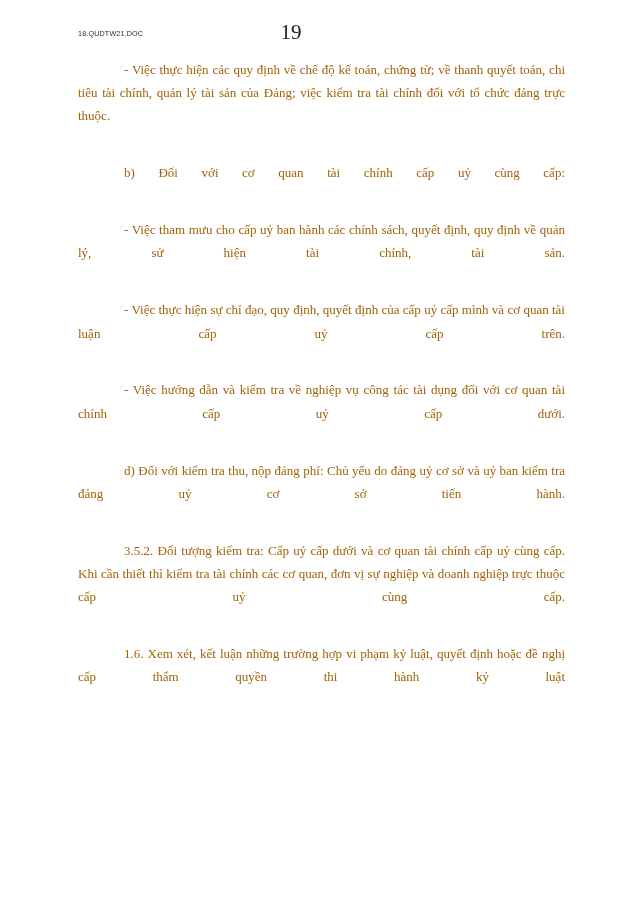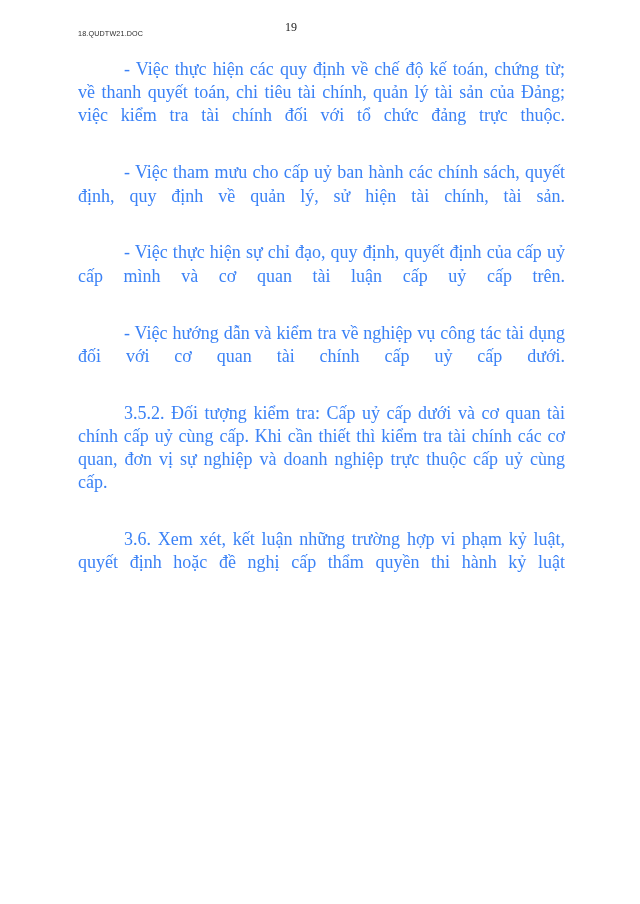--- a/index.html
+++ b/index.html
@@ -36,38 +36,38 @@
     letter-spacing: 0.15px;
     color: #2b2b2b;
     white-space: nowrap;
   }
   .page-number {
     position: absolute;
     left: 0;
     right: 0;
     top: -6px;
     text-align: center;
-    font-size: 12px;
+    font-size: 21px;
     color: #1a1a1a;
   }
   .content {
     position: absolute;
     left: 78px;
     top: 58px;
     width: 487px;
   }
   p.para {
     margin: 0 0 0 0;
     padding: 0;
     text-align: justify;
     text-justify: inter-word;
     text-indent: 46px;
-    font-size: 18px;
+    font-size: 13px;
     line-height: 23.2px;
-    color: #3b82f6;
+    color: #a16207;
     -webkit-hyphens: none;
     hyphens: none;
   }
   p.para + p.para {
     margin-top: 10.5px;
   }
   
   p.para::after {
     content: "";
     display: inline-block;
@@ -79,21 +79,23 @@
 
 <div class="page">
 
   <div class="page-header">
     <div class="doc-code">18.QUDTW21.DOC</div>
     <div class="page-number">19</div>
   </div>
 
   <div class="content">
     <p class="para">- Việc thực hiện các quy định về chế độ kế toán, chứng từ; về thanh quyết toán, chi tiêu tài chính, quản lý tài sản của Đảng; việc kiểm tra tài chính đối với tổ chức đảng trực thuộc.</p>
+    <p class="para">b) Đối với cơ quan tài chính cấp uỷ cùng cấp:</p>
     <p class="para">- Việc tham mưu cho cấp uỷ ban hành các chính sách, quyết định, quy định về quản lý, sử hiện tài chính, tài sản.</p>
     <p class="para">- Việc thực hiện sự chỉ đạo, quy định, quyết định của cấp uỷ cấp mình và cơ quan tài luận cấp uỷ cấp trên.</p>
     <p class="para">- Việc hướng dẫn và kiểm tra về nghiệp vụ công tác tài dụng đối với cơ quan tài chính cấp uỷ cấp dưới.</p>
+    <p class="para">d) Đối với kiểm tra thu, nộp đảng phí: Chủ yếu do đảng uỷ cơ sở và uỷ ban kiểm tra đảng uỷ cơ sở tiến hành.</p>
     <p class="para">3.5.2. Đối tượng kiểm tra: Cấp uỷ cấp dưới và cơ quan tài chính cấp uỷ cùng cấp. Khi cần thiết thì kiểm tra tài chính các cơ quan, đơn vị sự nghiệp và doanh nghiệp trực thuộc cấp uỷ cùng cấp.</p>
-    <p class="para">3.6. Xem xét, kết luận những trường hợp vi phạm kỷ luật, quyết định hoặc đề nghị cấp thẩm quyền thi hành kỷ luật</p>
+    <p class="para">1.6. Xem xét, kết luận những trường hợp vi phạm kỷ luật, quyết định hoặc đề nghị cấp thẩm quyền thi hành kỷ luật</p>
 
   </div>
 
 </div>
 
 </body></html>

